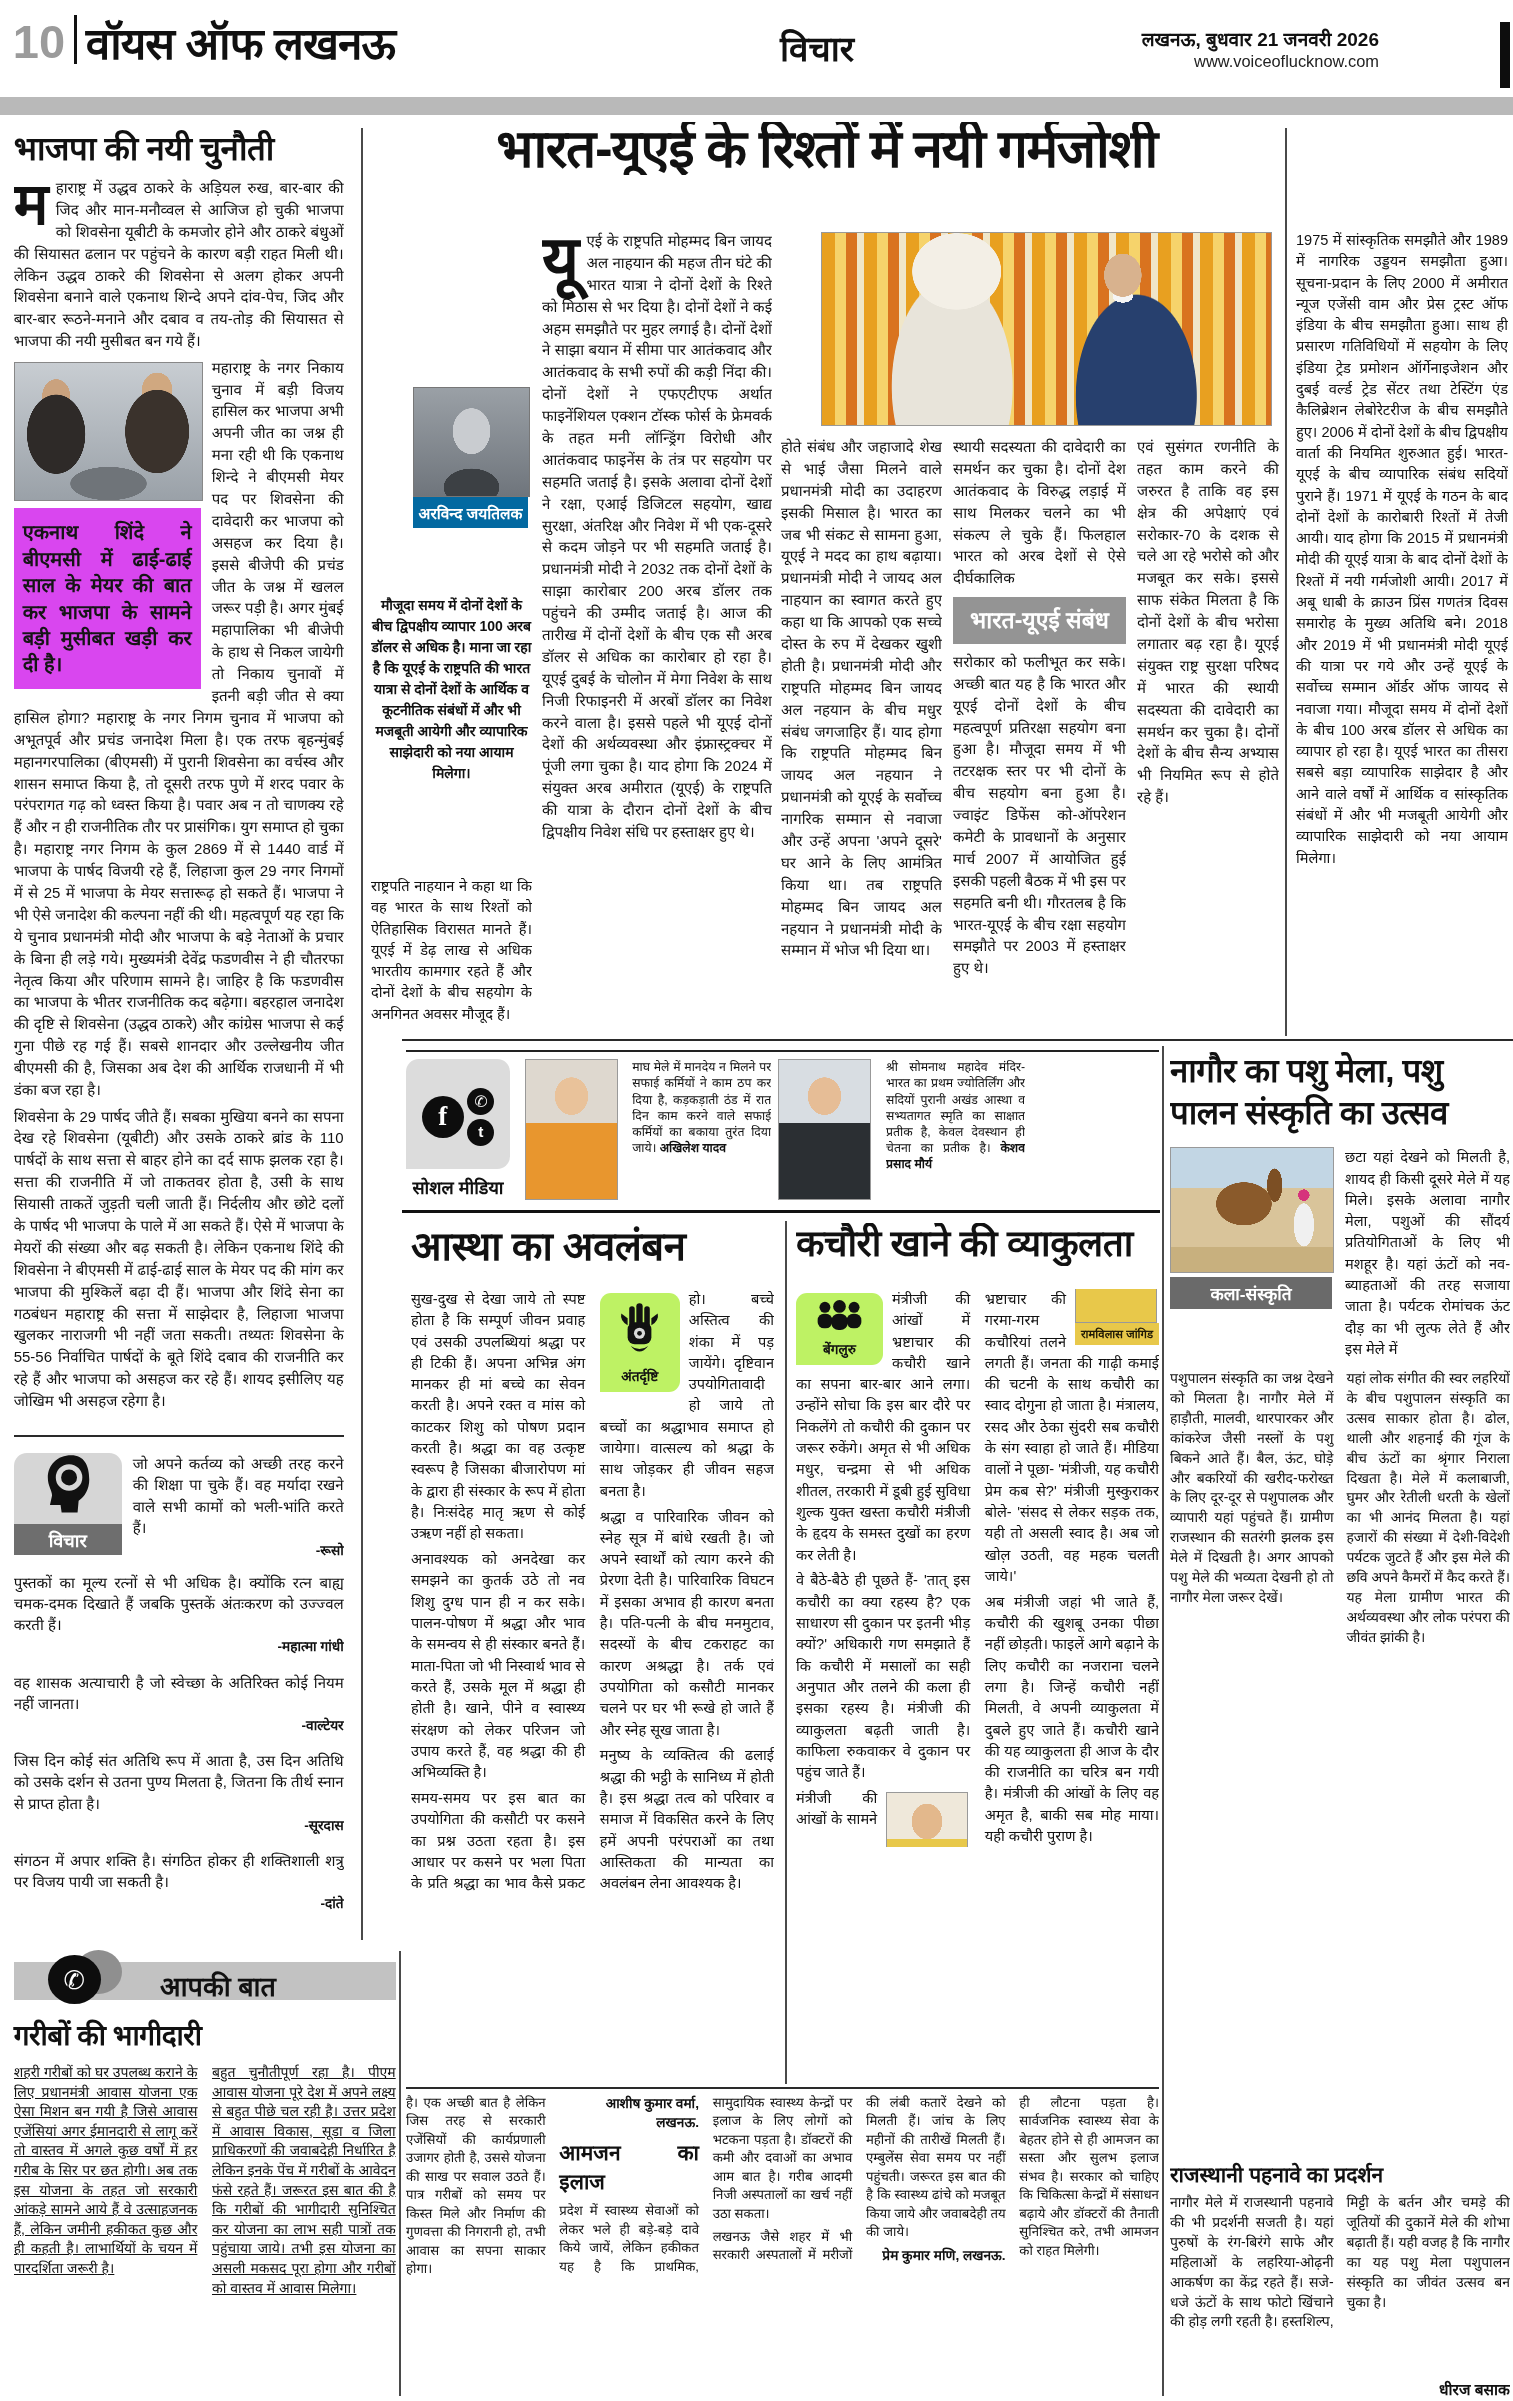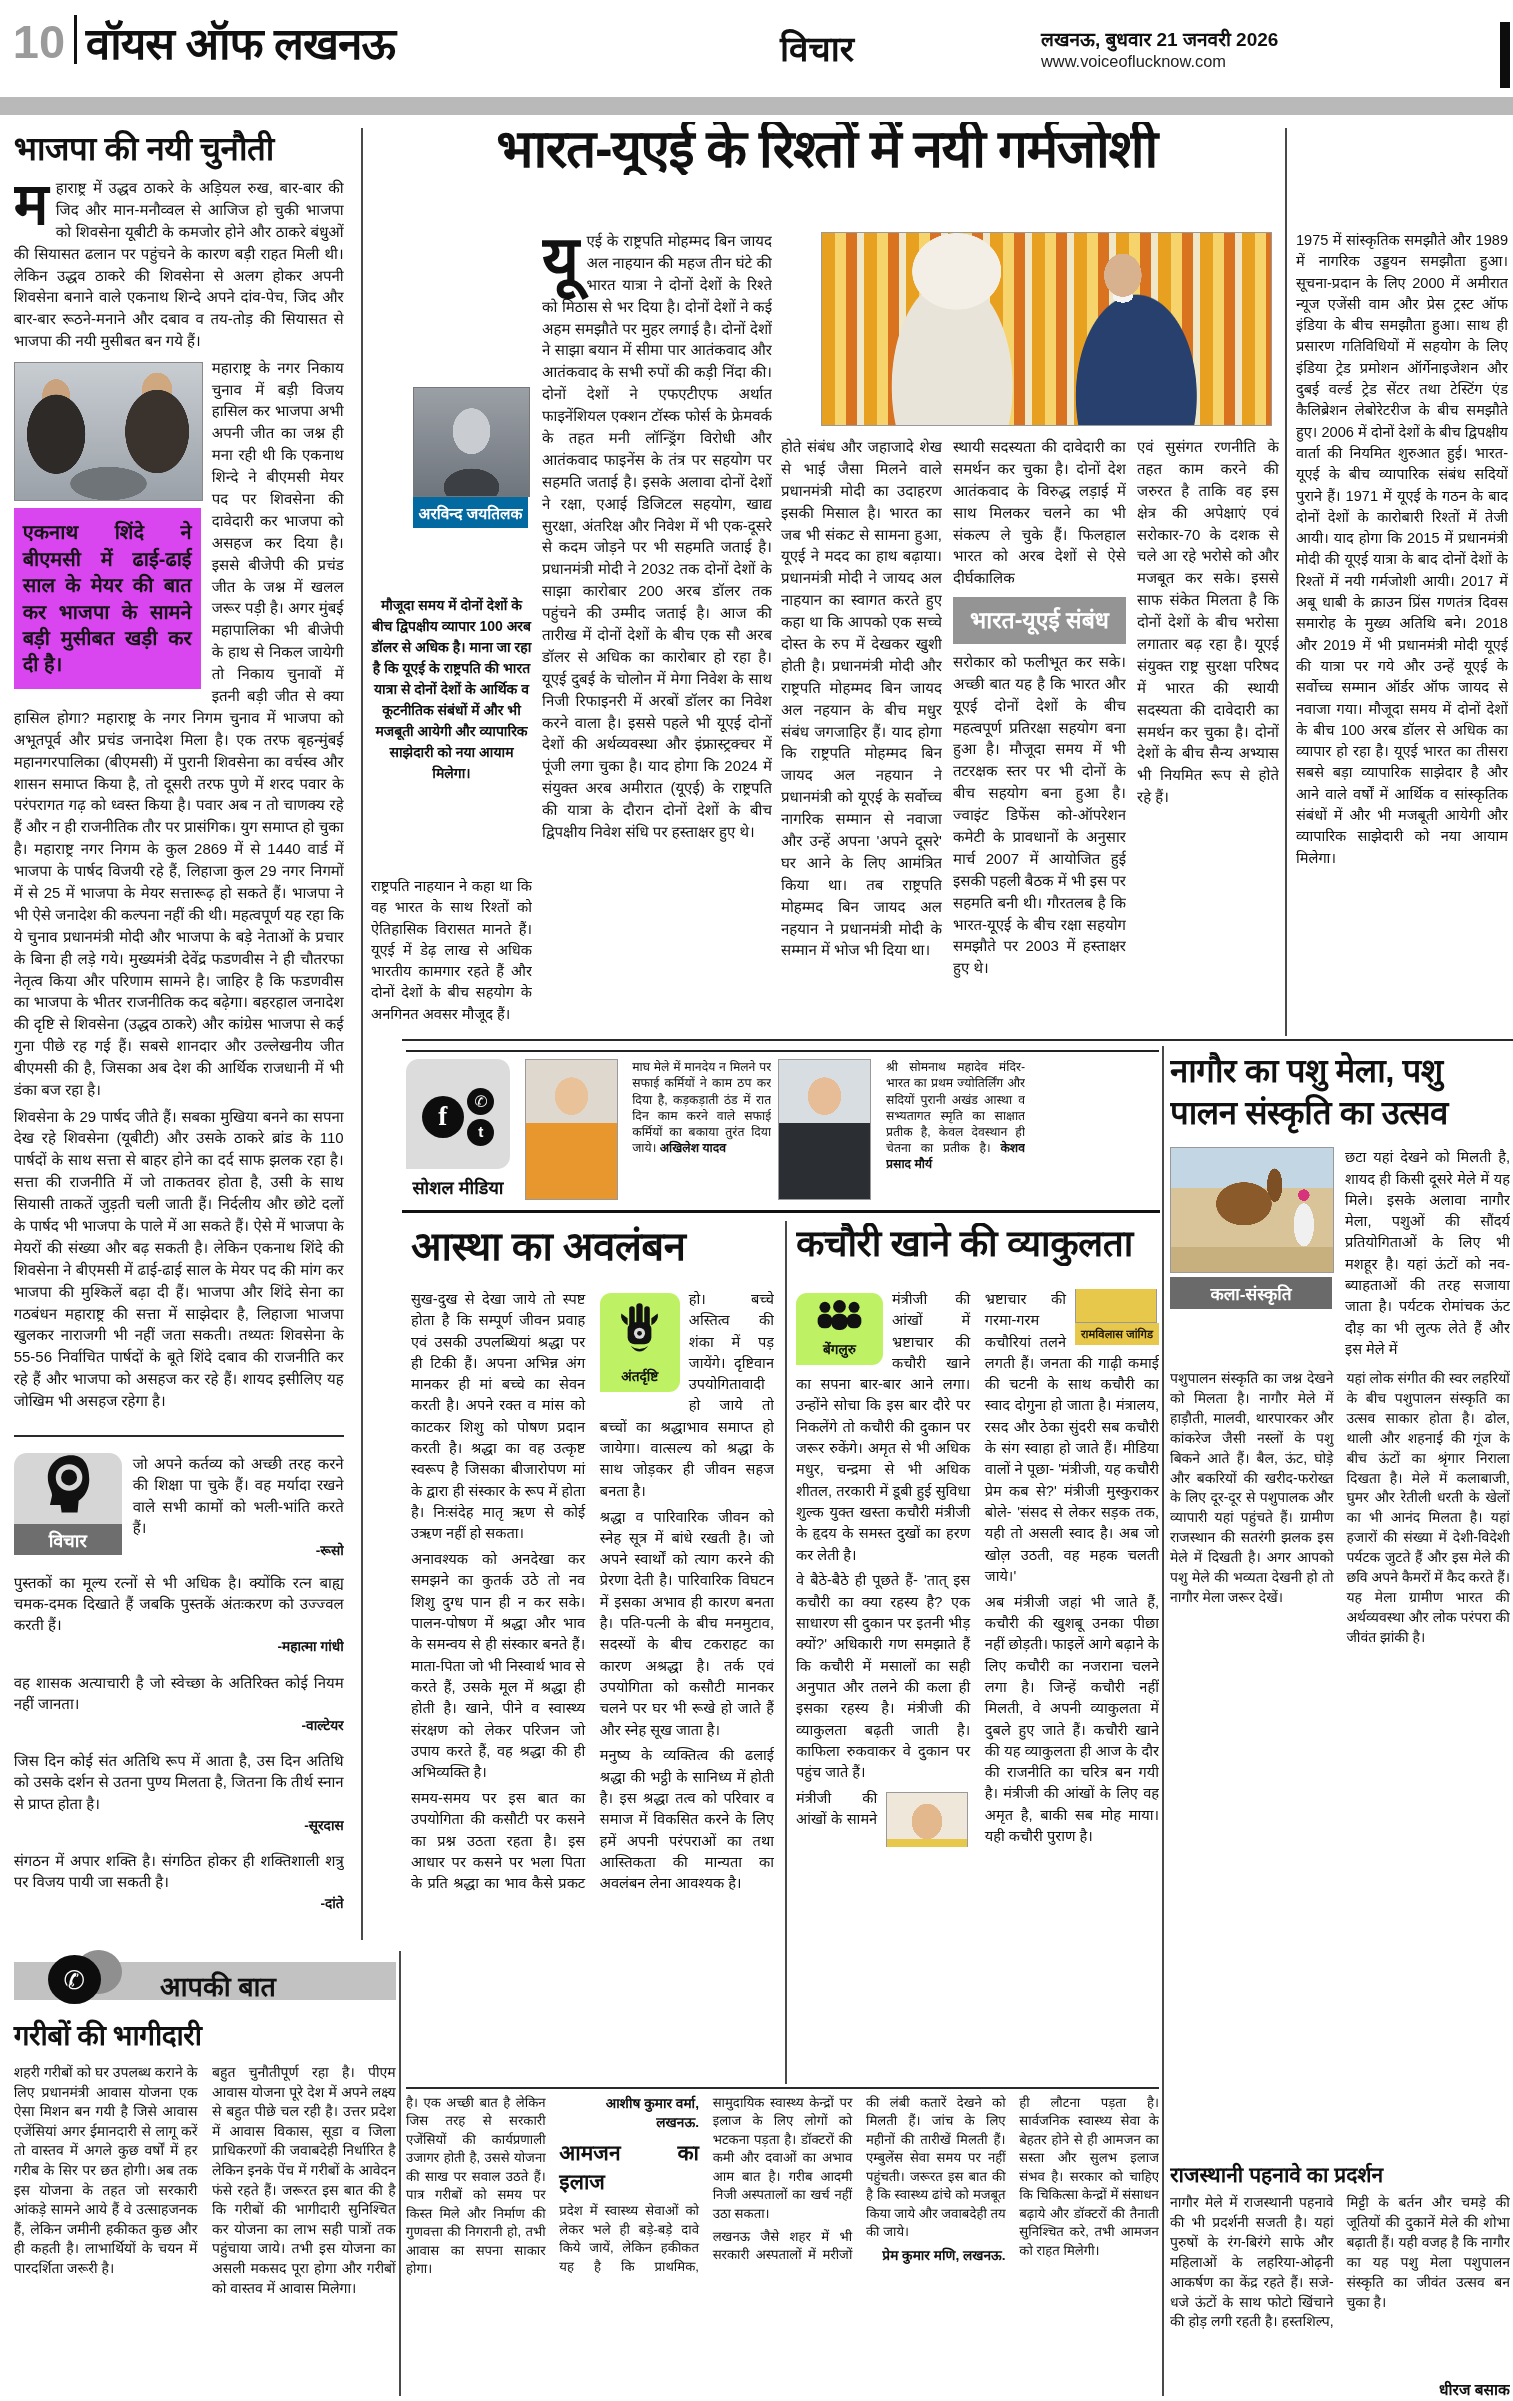--- a/index.html
+++ b/index.html
@@ -5,21 +5,21 @@
   html,body{margin:0;padding:0;background:#e9e9e9;}
   .page{position:relative;width:1513px;height:2401px;background:#ffffff;margin:0 auto;
         font-family:"Liberation Sans","DejaVu Sans",sans-serif;color:#111;overflow:hidden;}
   .abs{position:absolute;}
   
   .masthead{display:flex;align-items:flex-end;gap:9px;}
   .page-no{font-size:47px;font-weight:bold;color:#9b9b9b;line-height:.9;}
   .mast-bar{width:2.7px;height:49px;background:#111;}
   .mast-title{font-size:44px;font-weight:bold;color:#101010;line-height:.9;letter-spacing:-0.9px;}
   .section-title{font-size:35px;font-weight:bold;}
-  .date-block{width:338px;text-align:left;}
+  .date-block{width:338px;text-align:right;}
   .date-line{font-size:19px;font-weight:bold;}
   .site-line{font-size:16.4px;color:#222;}
   .gray-band{background:#b9b9b9;}
   .top-tick{background:#0d0d0d;}
   
   .rule-v{width:1.8px;background:#4a4a4a;}
   .rule-h{height:1.8px;background:#2a2a2a;}
   .rule-h.thick{height:2.7px;background:#111;}
   
   .headline-l{font-size:33px;font-weight:bold;line-height:1.15;letter-spacing:-0.5px;}
@@ -196,21 +196,21 @@
     </div>
   </div>
 
   <div class="abs ab-bar" style="left:13.7px;top:1962px;width:382px;"></div>
   <div class="abs" style="left:44px;top:1946px;width:82px;height:66px;">
     <div class="bubble" style="left:31px;top:3.7px;width:47px;height:44px;background:#8f8f8f;"></div>
     <div class="bubble" style="left:3.7px;top:9px;width:53px;height:49px;background:#0d0d0d;color:#fff;display:flex;align-items:center;justify-content:center;font-size:25.6px;">✆</div>
   </div>
   <div class="abs ab-label" style="left:160px;top:1967px;">आपकी बात</div>
   <div class="abs letter-title" style="left:13.7px;top:2015px;">गरीबों की भागीदारी</div>
-  <div class="abs cols2 small-txt" style="left:13.7px;top:2063px;width:382px;height:329px;overflow:hidden;font-size:14px;">
+  <div class="abs cols2 small-txt" style="left:13.7px;top:2063px;width:382px;height:329px;overflow:hidden;font-size:14px;text-decoration:underline;">
       <p>शहरी गरीबों को घर उपलब्ध कराने के लिए प्रधानमंत्री आवास योजना एक ऐसा मिशन बन गयी है जिसे आवास एजेंसियां अगर ईमानदारी से लागू करें तो वास्तव में अगले कुछ वर्षों में हर गरीब के सिर पर छत होगी। अब तक इस योजना के तहत जो सरकारी आंकड़े सामने आये हैं वे उत्साहजनक हैं, लेकिन जमीनी हकीकत कुछ और ही कहती है। लाभार्थियों के चयन में पारदर्शिता जरूरी है।</p>
       <p>बहुत चुनौतीपूर्ण रहा है। पीएम आवास योजना पूरे देश में अपने लक्ष्य से बहुत पीछे चल रही है। उत्तर प्रदेश में आवास विकास, सूडा व जिला प्राधिकरणों की जवाबदेही निर्धारित है लेकिन इनके पेंच में गरीबों के आवेदन फंसे रहते हैं। जरूरत इस बात की है कि गरीबों की भागीदारी सुनिश्चित कर योजना का लाभ सही पात्रों तक पहुंचाया जाये। तभी इस योजना का असली मकसद पूरा होगा और गरीबों को वास्तव में आवास मिलेगा।</p>
     </div>
 
   <div class="abs main-headline" style="left:374px;top:122px;width:905px;">भारत-यूएई के रिश्तों में नयी गर्मजोशी</div>
 
   <div class="abs photo uae-photo" style="left:821px;top:232px;"></div>
 
   <div class="abs author-card" style="left:413px;top:387px;">
     <div class="author-photo"></div>

